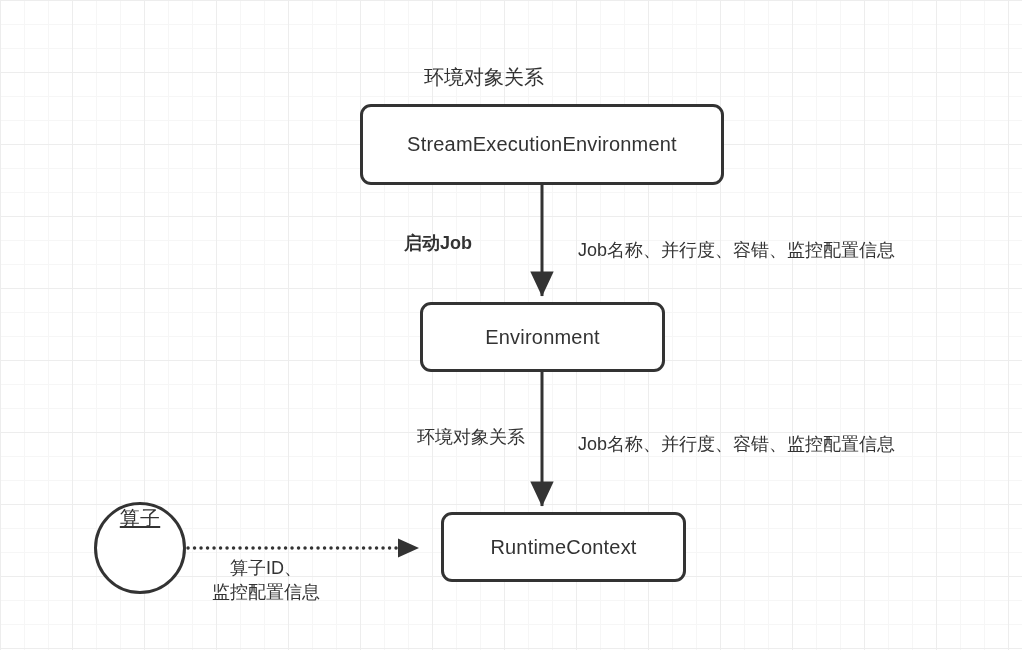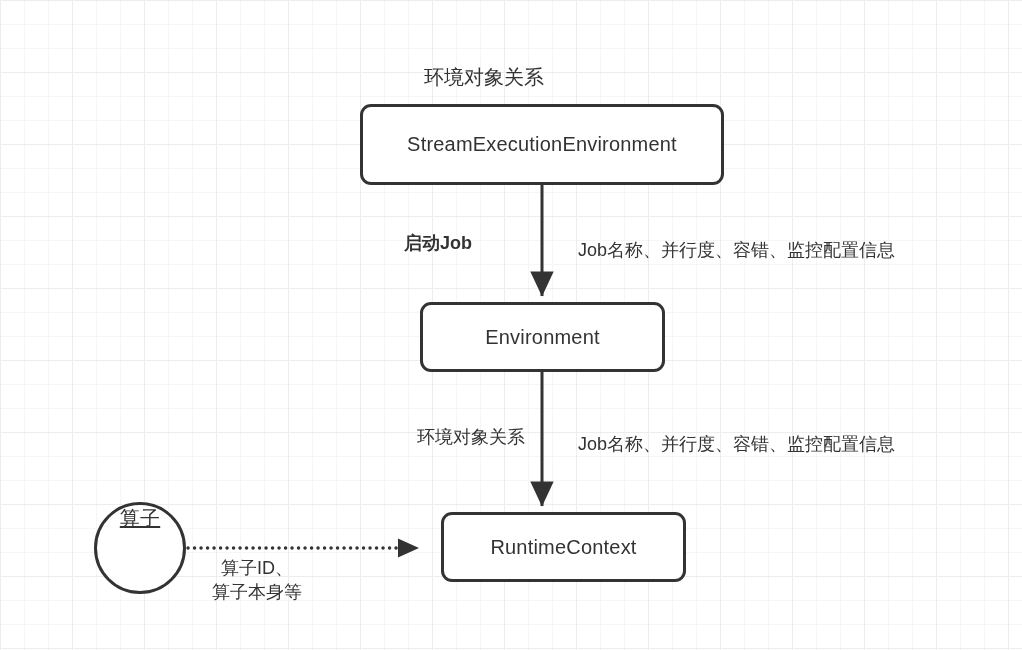--- a/index.html
+++ b/index.html
@@ -123,16 +123,16 @@
   <div class="edge-label" style="left:404px; top:231px;font-weight:bold;">启动Job</div>
 
   <div class="edge-label" style="left:578px; top:238px;">Job名称、并行度、容错、监控配置信息</div>
 
   <div class="edge-label" style="left:417px; top:425px;">环境对象关系</div>
 
   <div class="edge-label" style="left:578px; top:432px;">Job名称、并行度、容错、监控配置信息</div>
 
   <div class="edge-label center" style="left:212px; top:556px;">
     <div>算子ID、</div>
-    <div>算子本身等</div>
+    <div>监控配置信息</div>
   </div>
 
 </div>
 
 </body></html>

